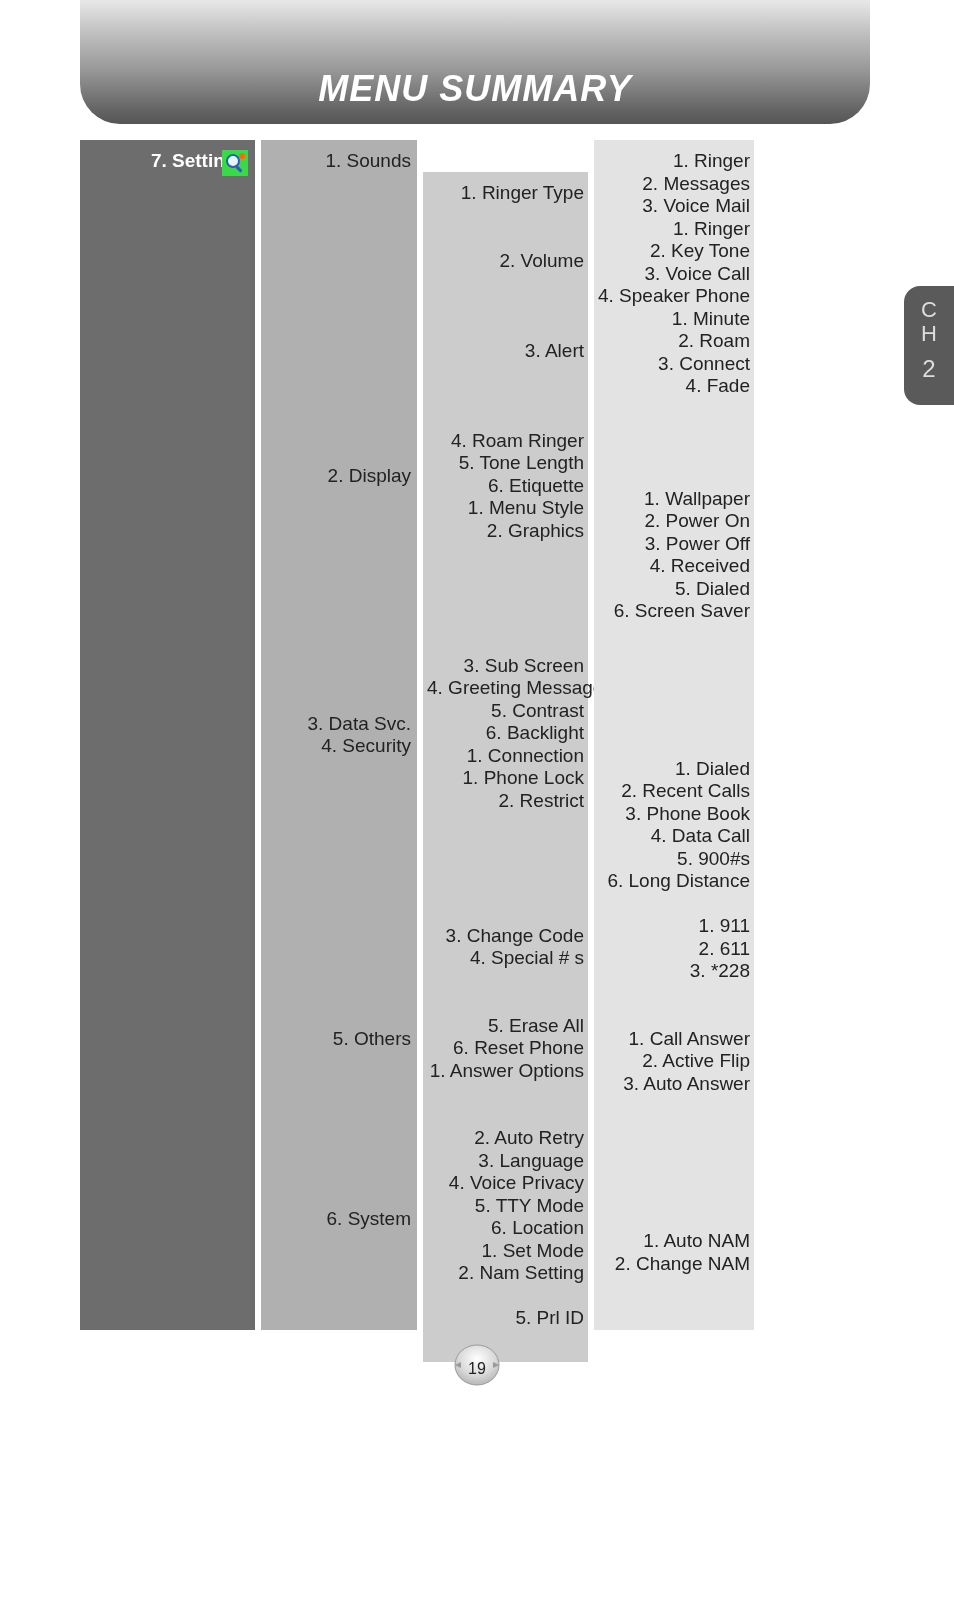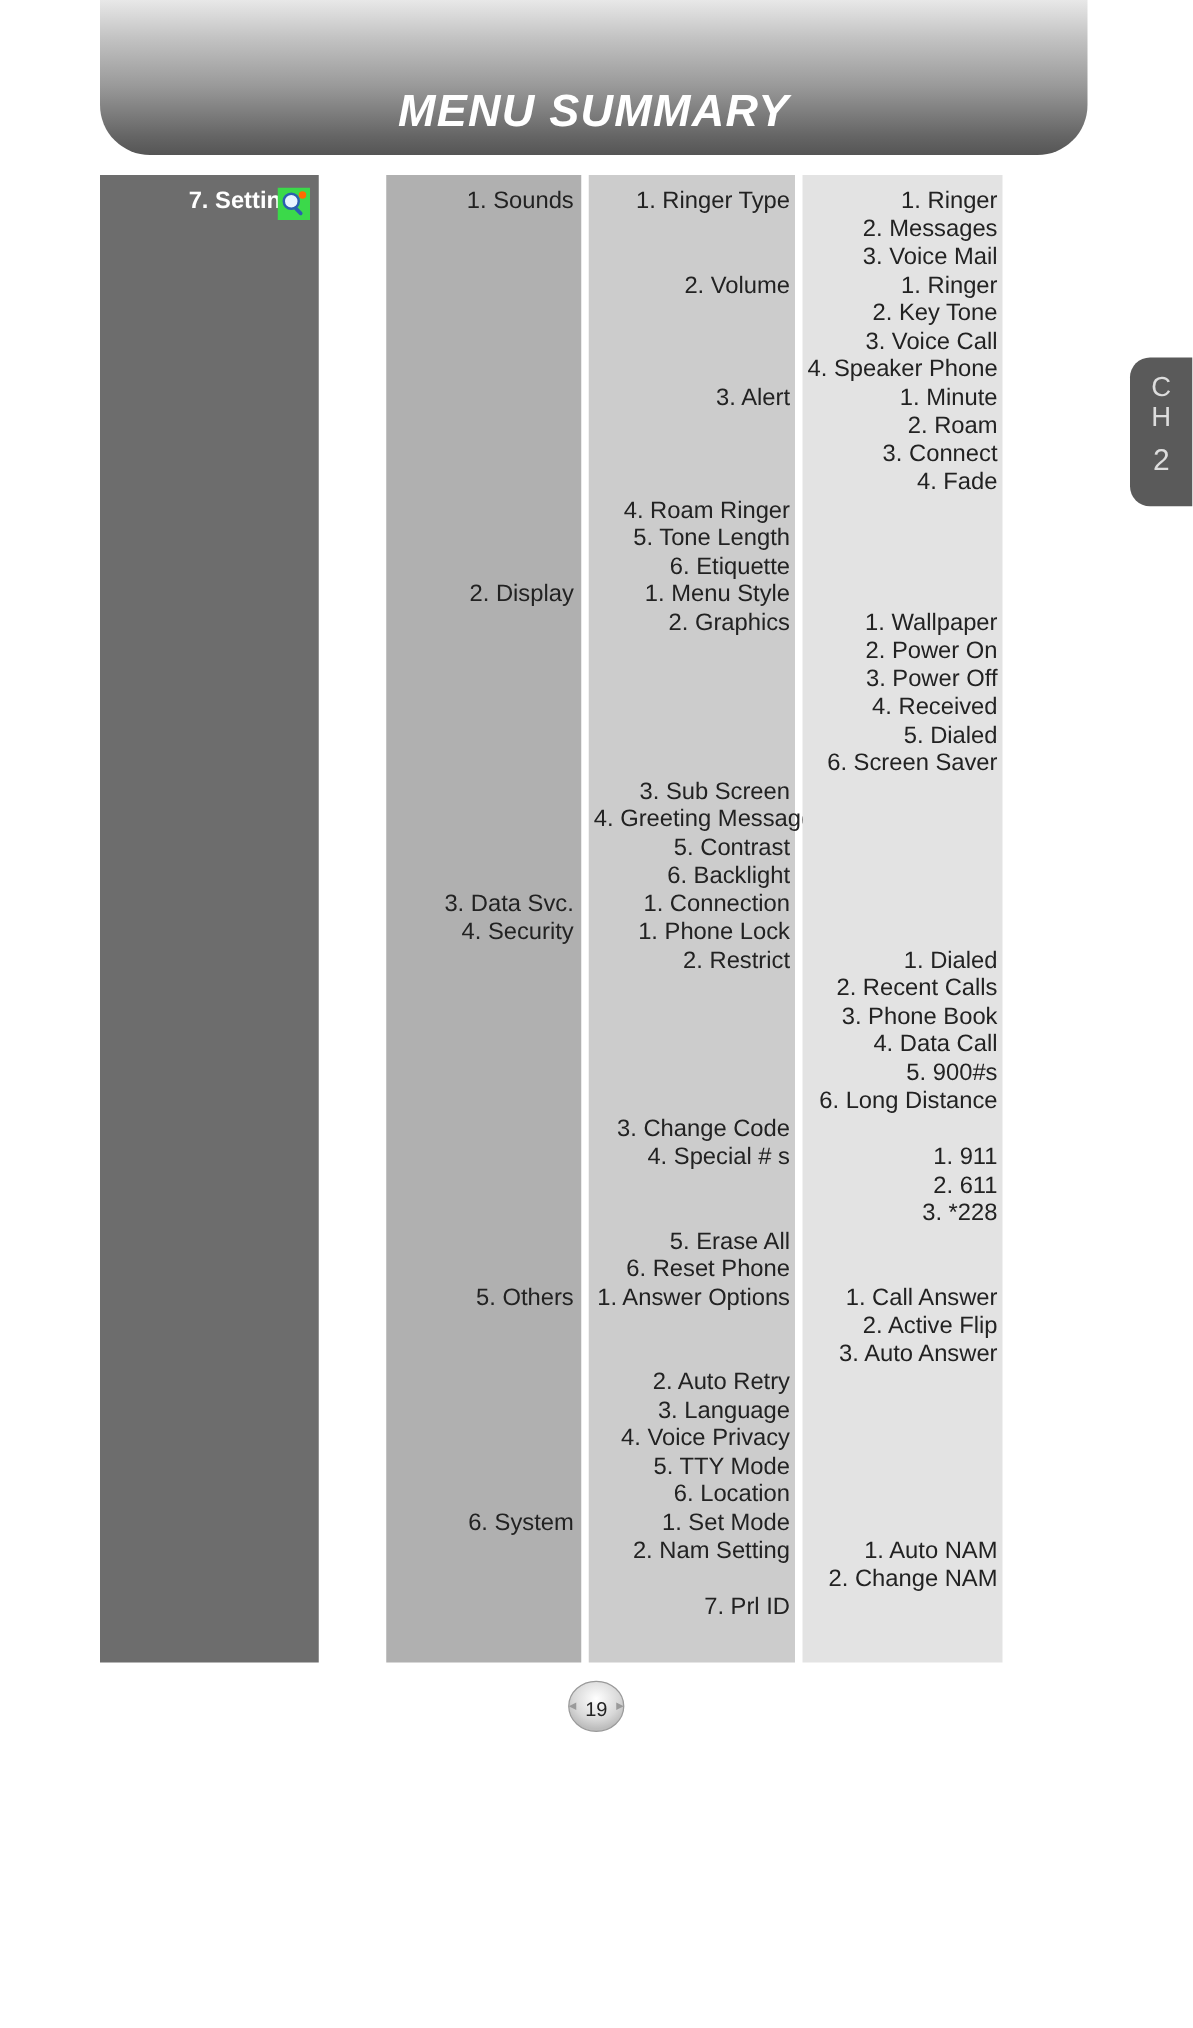--- a/index.html
+++ b/index.html
@@ -73,27 +73,27 @@
     top: 10px;
     right: 7px;
     width: 26px;
     height: 26px;
   }
   .col2 {
     width: 156px;
     height: 1190px;
     background: #b0b0b0;
     padding: 10px 6px 10px 4px;
-    margin-left: 48px;
   }
   .col3 {
     width: 165px;
     height: 1190px;
     background: #cccccc;
     padding: 10px 4px 10px 4px;
+    margin-top: 32px;
   }
   .col4 {
     width: 160px;
     height: 1190px;
     background: #e3e3e3;
     padding: 10px 4px 10px 4px;
   }
   .cell { line-height: 22.5px; white-space: nowrap; }
   .page-badge {
     position: absolute;
@@ -234,21 +234,21 @@
       <div class="cell">&nbsp;</div>
       <div class="cell">&nbsp;</div>
       <div class="cell">2. Auto Retry</div>
       <div class="cell">3. Language</div>
       <div class="cell">4. Voice Privacy</div>
       <div class="cell">5. TTY Mode</div>
       <div class="cell">6. Location</div>
       <div class="cell">1. Set Mode</div>
       <div class="cell">2. Nam Setting</div>
       <div class="cell">&nbsp;</div>
-      <div class="cell">7. Prl ID</div>
+      <div class="cell">5. Prl ID</div>
     </div>
   <div class="col4" id="col4">
       <div class="cell">1. Ringer</div>
       <div class="cell">2. Messages</div>
       <div class="cell">3. Voice Mail</div>
       <div class="cell">1. Ringer</div>
       <div class="cell">2. Key Tone</div>
       <div class="cell">3. Voice Call</div>
       <div class="cell">4. Speaker Phone</div>
       <div class="cell">1. Minute</div>

